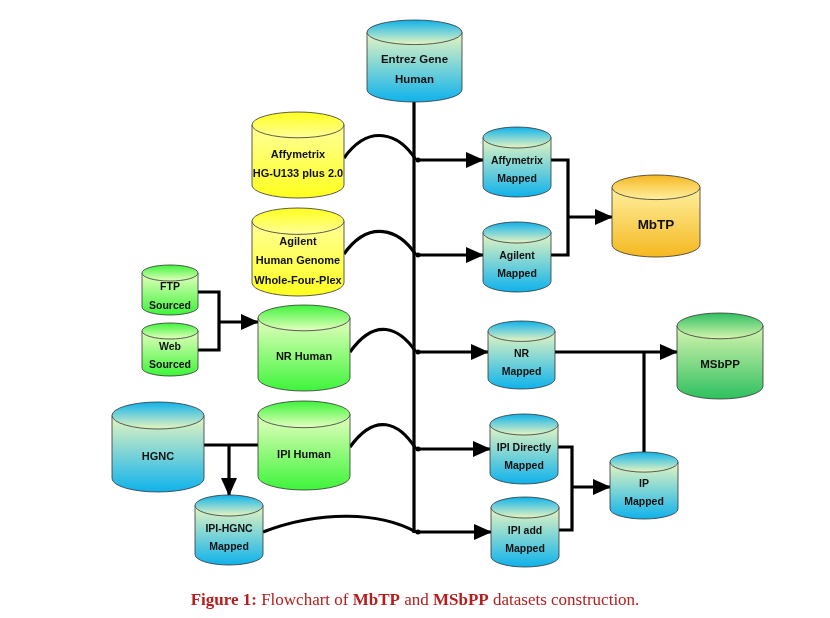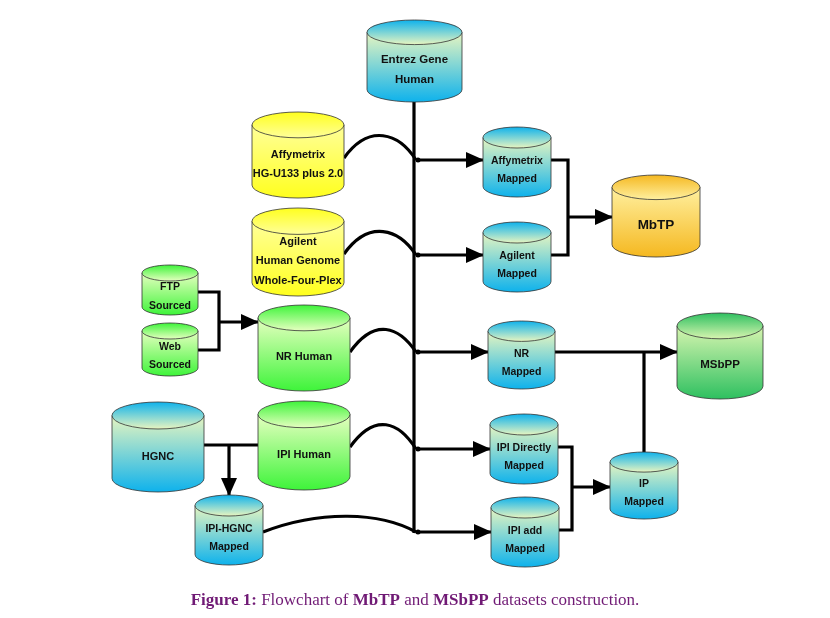--- a/index.html
+++ b/index.html
@@ -1,21 +1,21 @@
 <!DOCTYPE html>
 <html><head>
 <meta charset="utf-8">
 <style>
   html, body { margin: 0; padding: 0; background: #ffffff; }
   body { width: 830px; height: 618px; position: relative; overflow: hidden; }
   #diagram { position: absolute; left: 0; top: 0; width: 830px; height: 618px; }
   .db-label { font-family: "Liberation Sans", sans-serif; font-weight: bold; fill: #111; text-anchor: middle; }
   .caption {
     position: absolute; left: 0; top: 590px; width: 830px; text-align: center;
-    font-family: "Liberation Serif", serif; font-size: 17px; color: #701a75;
+    font-family: "Liberation Serif", serif; font-size: 17px; color: #b91c1c;
   }
   .caption b { font-weight: bold; }
   .line { stroke: #000; fill: none; }
 </style>
 </head>
 <body>
 
 <svg id="diagram" viewBox="0 0 830 618" xmlns="http://www.w3.org/2000/svg">
   <defs id="grads">
       <linearGradient id="grad-blue" x1="0" y1="0" x2="0" y2="1">

